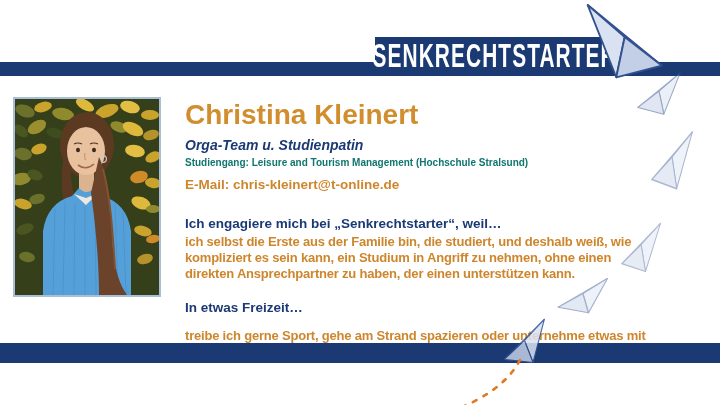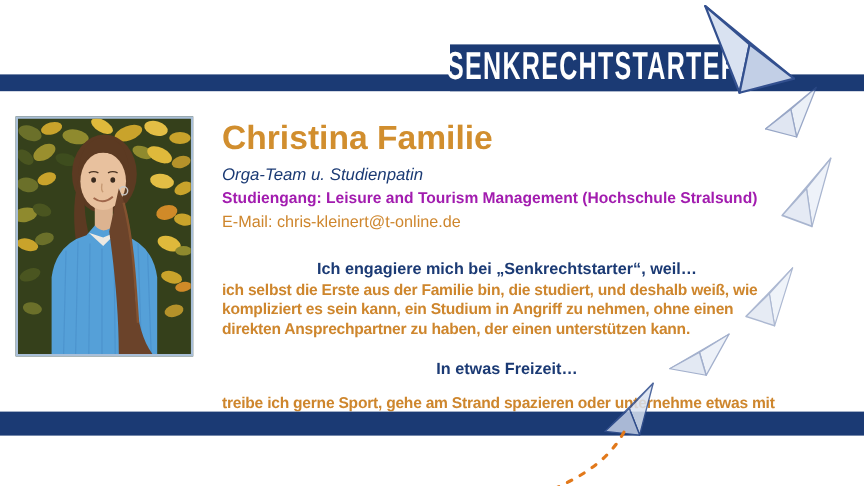--- a/index.html
+++ b/index.html
@@ -19,24 +19,24 @@
   }
   
   .photo-frame{
     position:absolute;left:13px;top:97px;width:144px;height:196px;
     border:2px solid #A9BFD8;box-sizing:content-box;z-index:1;background:#35401B;
   }
   .photo-frame svg{display:block;}
   
   .txt{position:absolute;left:185px;z-index:1;}
   .name{top:99px;font-size:28px;font-weight:bold;color:#D18E2E;}
-  .role{top:137px;font-size:14px;font-weight:normal;font-style:italic;color:#1B3A74;}
-  .program{top:157px;font-size:13px;font-weight:bold;color:#a21caf;}
-  .email{top:177px;font-size:13.5px;font-weight:normal;color:#CE862D;}
-  .sec-head{font-size:13.5px;font-weight:bold;color:#1B3A74;width:475px;text-align:center;}
+  .role{top:137px;font-size:14px;font-weight:bold;font-style:italic;color:#1B3A74;}
+  .program{top:157px;font-size:10px;font-weight:bold;color:#0f766e;}
+  .email{top:177px;font-size:13.5px;font-weight:bold;color:#CE862D;}
+  .sec-head{font-size:13.5px;font-weight:bold;color:#1B3A74;width:475px;}
   .sec-body{font-size:13px;font-weight:bold;color:#CE862D;width:475px;line-height:16px;letter-spacing:-0.2px;}
   .sec1-head{top:216px;}
   .sec1-body{top:234px;}
   .sec2-head{top:300px;}
   .sec2-body{top:328px;}
   
   .bottom-bar{position:absolute;left:0;top:343px;width:720px;height:20px;background:#1B3A74;z-index:4;}
   
   .deco{position:absolute;left:0;top:0;width:720px;height:405px;z-index:6;pointer-events:none;}
 </style>
@@ -114,21 +114,21 @@
         <path d="M59,45 Q63,43 67,45" stroke="#4A3322" stroke-width="1.2" fill="none"></path>
         <path d="M75,45 Q79,43 83,45" stroke="#4A3322" stroke-width="1.2" fill="none"></path>
         <path d="M70,54 Q69,60 71,61" stroke="#C79A74" stroke-width="1.2" fill="none"></path>
         <path d="M63,66 Q71,72 79,65" stroke="#A0674B" stroke-width="1.6" fill="none"></path>
         <path d="M84,58 C96,84 96,120 98,150 C100,170 104,185 112,196 L84,196 C84,160 80,122 76,94 Z" fill="#6B432A"></path>
         <path d="M88,70 C96,100 98,140 100,170" stroke="#835230" stroke-width="2" fill="none"></path>
       </g>
     </svg>
   </div>
 
-  <div class="txt name">Christina Familie</div>
+  <div class="txt name">Christina Kleinert</div>
   <div class="txt role">Orga-Team u. Studienpatin</div>
   <div class="txt program">Studiengang: Leisure and Tourism Management (Hochschule Stralsund)</div>
   <div class="txt email">E-Mail: chris-kleinert@t-online.de</div>
 
   <div class="txt sec-head sec1-head">Ich engagiere mich bei „Senkrechtstarter“, weil…</div>
   <div class="txt sec-body sec1-body">ich selbst die Erste aus der Familie bin, die studiert, und deshalb weiß, wie kompliziert es sein kann, ein Studium in Angriff zu nehmen, ohne einen direkten Ansprechpartner zu haben, der einen unterstützen kann.</div>
 
   <div class="txt sec-head sec2-head">In etwas Freizeit…</div>
   <div class="txt sec-body sec2-body">treibe ich gerne Sport, gehe am Strand spazieren oder unternehme etwas mit meinen Freunden.</div>
 

